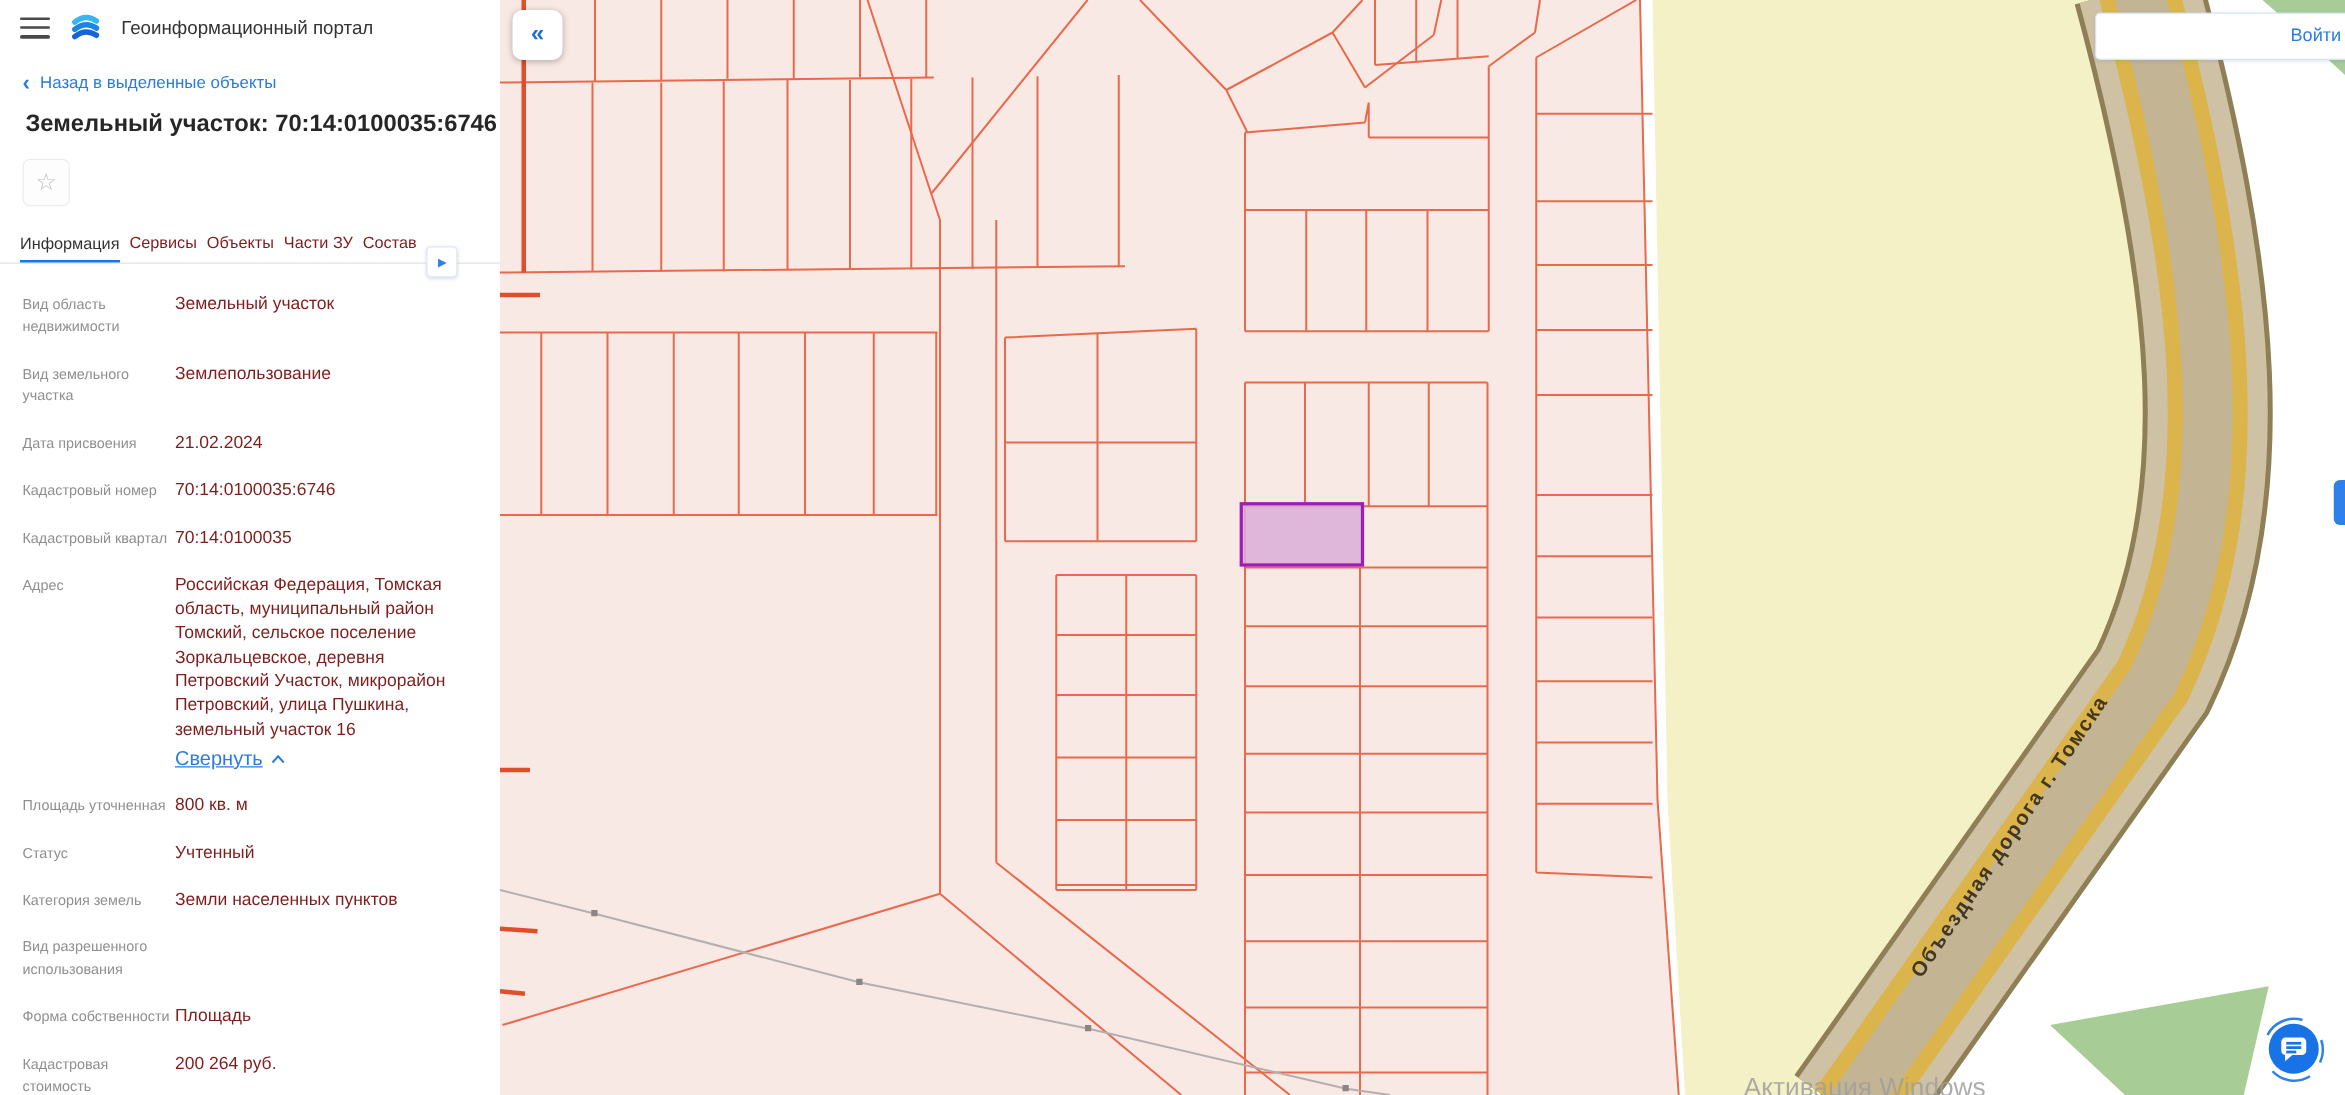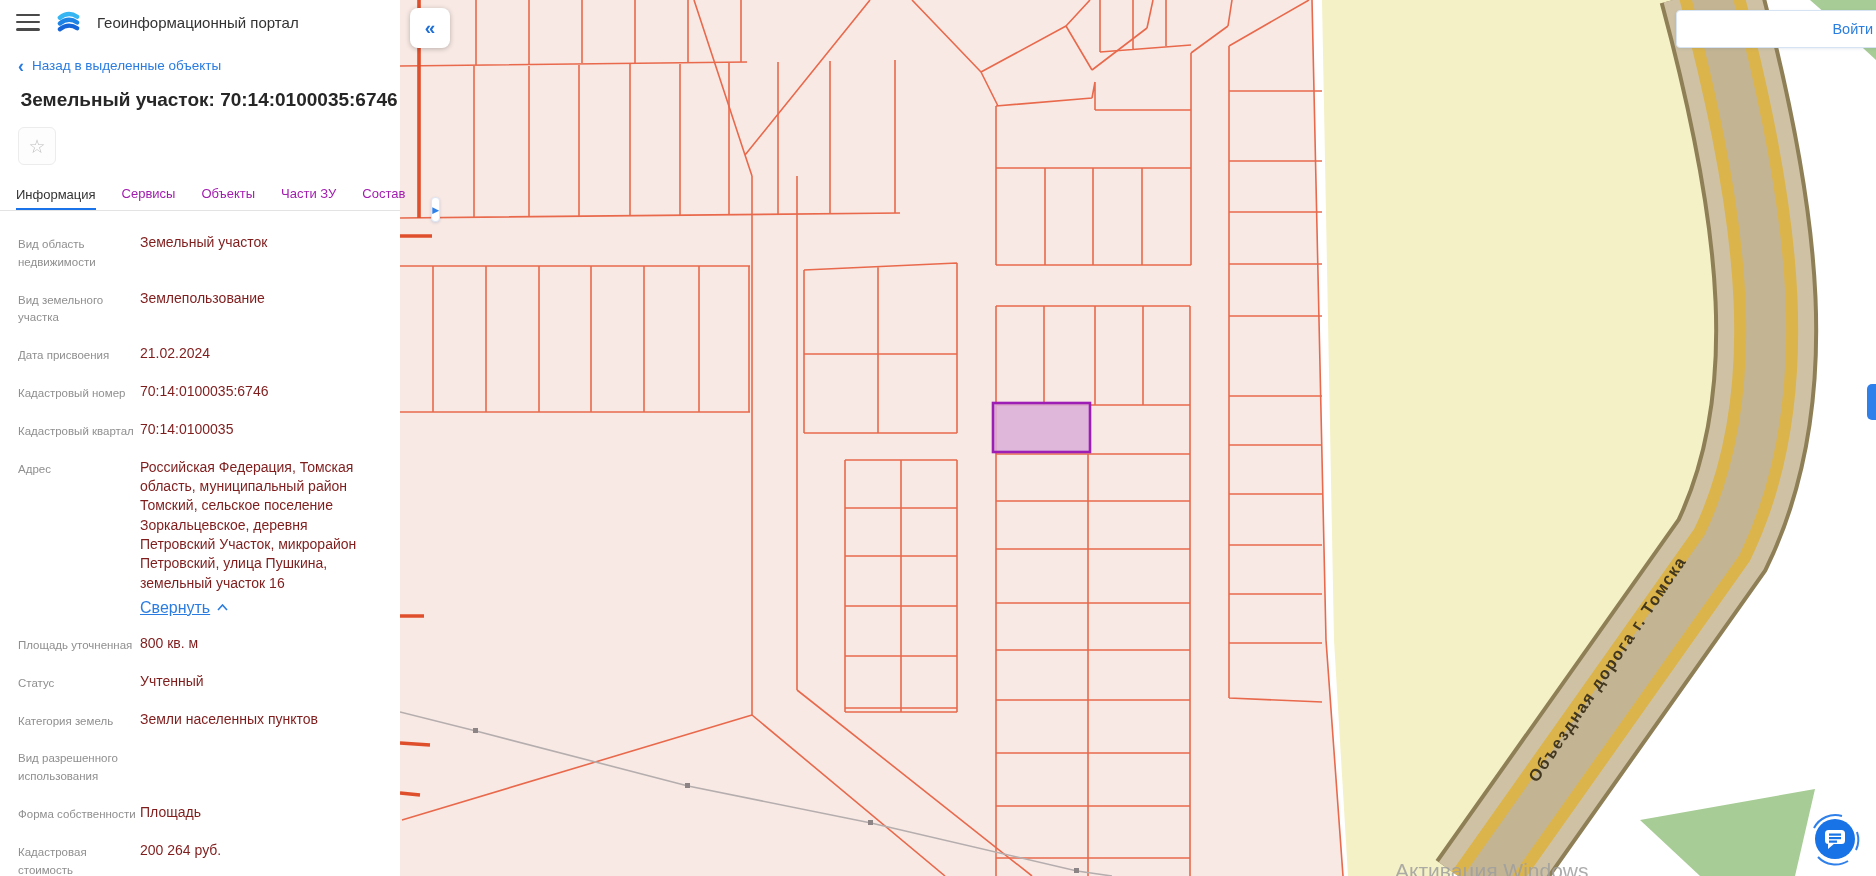--- a/index.html
+++ b/index.html
@@ -12,23 +12,23 @@
   .burger { width:24px; height:17px; display:flex; flex-direction:column; justify-content:space-between; cursor:pointer; }
   .burger span { display:block; height:2.6px; background:#4a4a4a; border-radius:2px; }
   .logo { width:27px; height:27px; }
   .app-title { font-size:15px; color:#333; }
   .backrow { display:flex; align-items:center; gap:8px; padding-left:18px; margin-top:14px;
     color:#2a7ce0; font-size:13.5px; cursor:pointer; }
   .backrow .chev { font-size:18px; line-height:12px; font-weight:bold; }
   .page-title { padding-left:18px; margin-top:16px; font-size:19px; font-weight:bold; color:#262626;text-align:center; }
   .starbtn { margin:16px 0 0 18px; width:38px; height:38px; border:1px solid #ececec; border-radius:6px;
     background:#fdfdfd; color:#bdbdbd; font-size:19px; display:flex; align-items:center; justify-content:center; cursor:pointer; }
-  .tabs { display:flex; align-items:flex-end; gap:26px; margin-top:14px; padding-left:16px;
+  .tabs { display:flex; align-items:flex-end; gap:8px; margin-top:14px; padding-left:16px;
     border-bottom:1px solid #e3e3e3; height:32px; position:relative; }
-  .tab { font-size:13px; color:#a21caf; padding-bottom:9px; cursor:pointer; white-space:nowrap; }
+  .tab { font-size:13px; color:#7f1d1d; padding-bottom:9px; cursor:pointer; white-space:nowrap; }
   .tab.active { color:#333; border-bottom:2.5px solid #1a73e8; padding-bottom:6.5px; }
   .tabmore { width:25px; height:25px; margin-bottom:-12px; background:#fff; border:1px solid #dfe7f3; border-radius:4px;
     box-shadow:0 1px 3px rgba(40,80,160,.18); color:#2f80ea; font-size:9px; display:flex; align-items:center; justify-content:center; cursor:pointer; }
   .fields { padding:22px 20px 0 18px; }
   .frow { display:flex; margin-bottom:17px; }
   .flabel { width:122px; min-width:122px; font-size:11.5px; line-height:1.55; color:#8f8f8f; padding-top:3px; }
   .fvalue { font-size:14px; line-height:1.38; color:#7f1d1d; }
   .collapse-link { display:inline-flex; align-items:center; gap:7px; margin-top:6px;
     color:#2a7ce0; font-size:16px; text-decoration:underline; cursor:pointer; }
   .collapse-link svg { text-decoration:none; }

